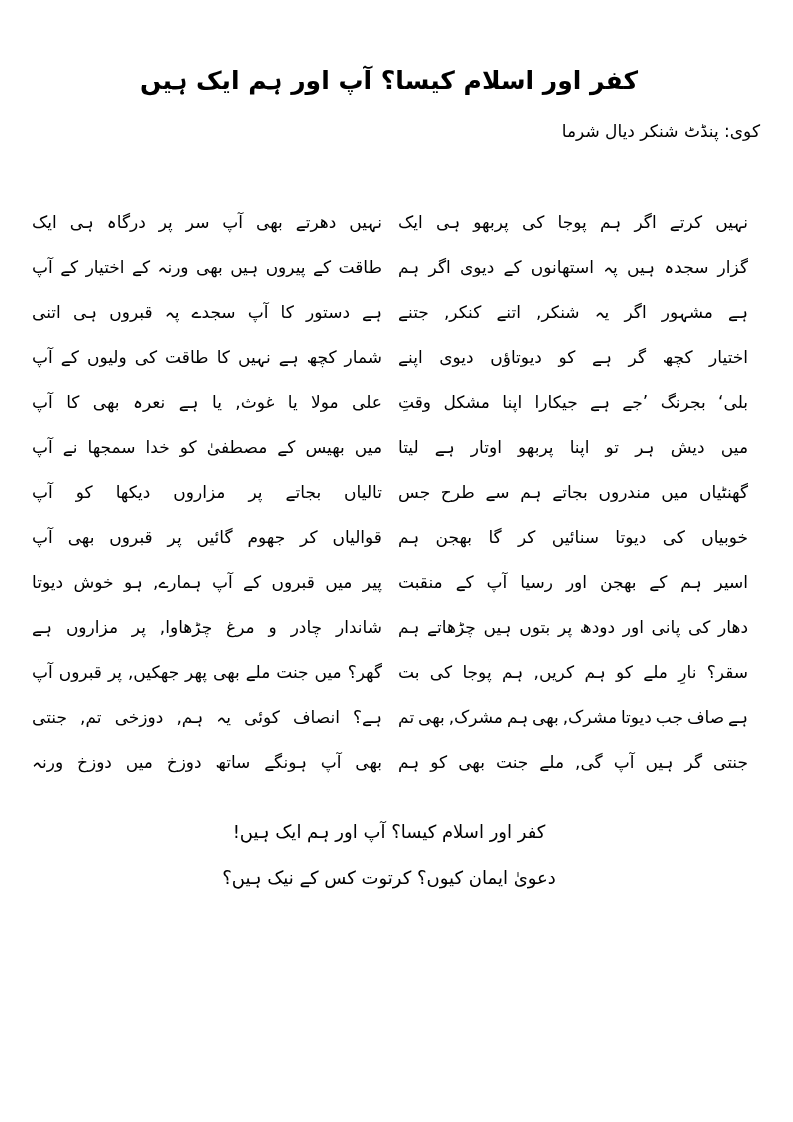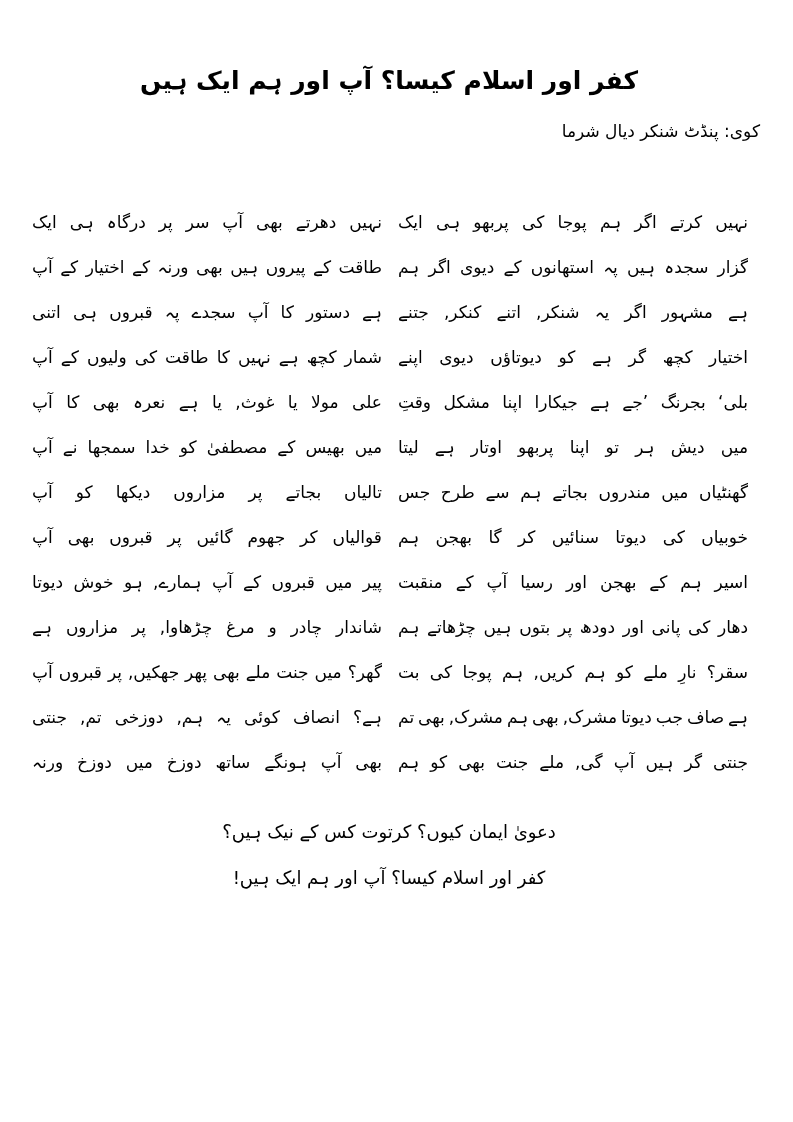--- a/index.html
+++ b/index.html
@@ -377,20 +377,20 @@
               <span>دوزخ</span>
               <span>ساتھ</span>
               <span>ہونگے</span>
               <span>آپ</span>
               <span>بھی</span>
             </div>
         </div>
       </div>
 
       <div class="couplet-block">
+        <div class="couplet-line">کفر اور اسلام کیسا؟ آپ اور ہم ایک ہیں!</div>
         <div class="couplet-line">دعویٰ ایمان کیوں؟ کرتوت کس کے نیک ہیں؟</div>
-        <div class="couplet-line">کفر اور اسلام کیسا؟ آپ اور ہم ایک ہیں!</div>
       </div>
 
 
     </div>
   </div>
 </div>
 
 </body></html>

